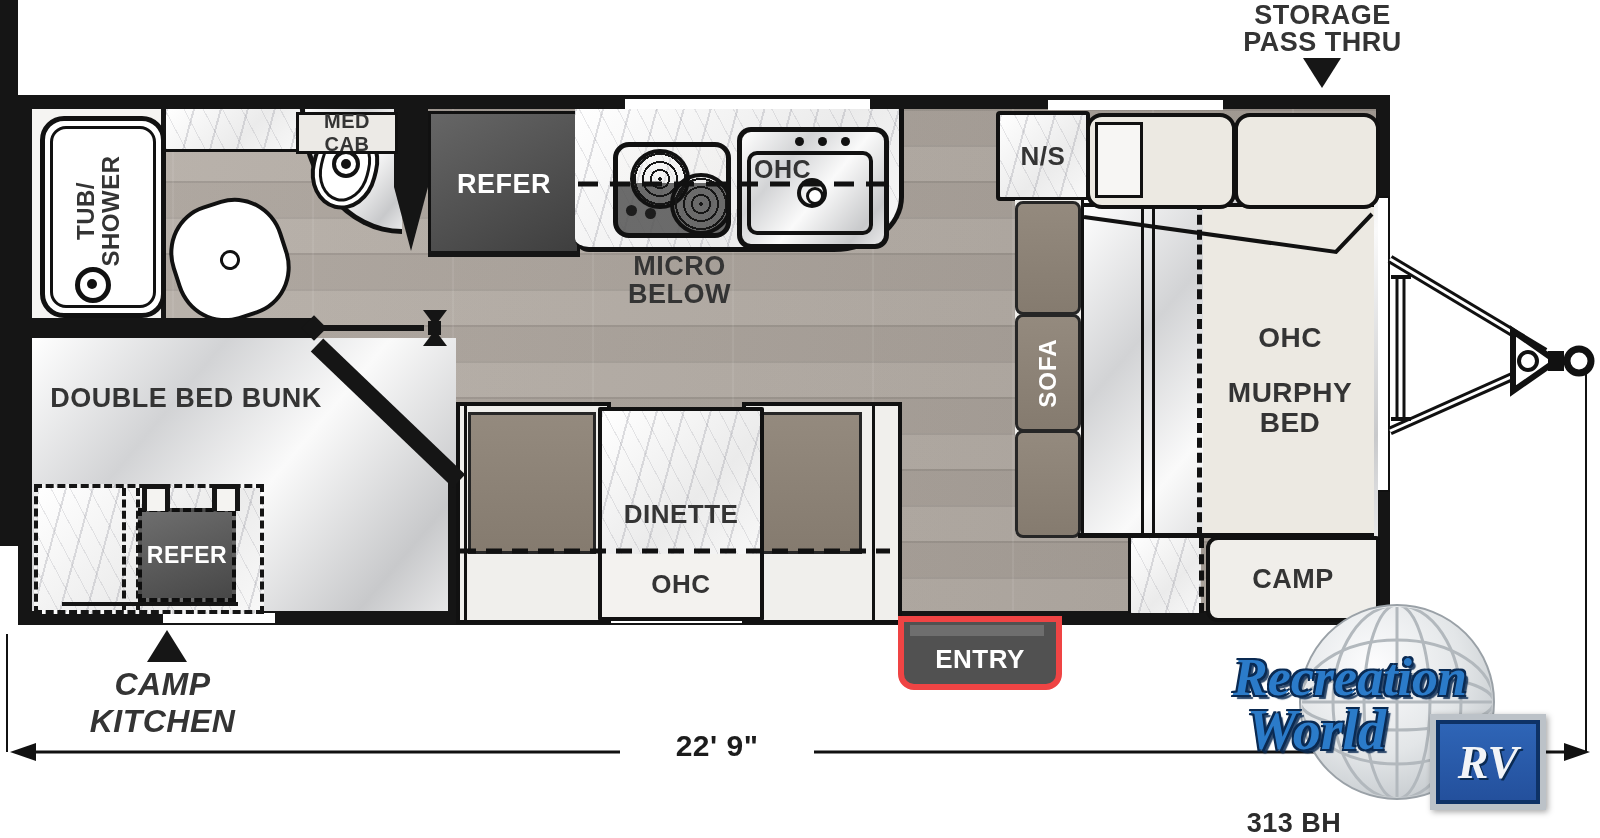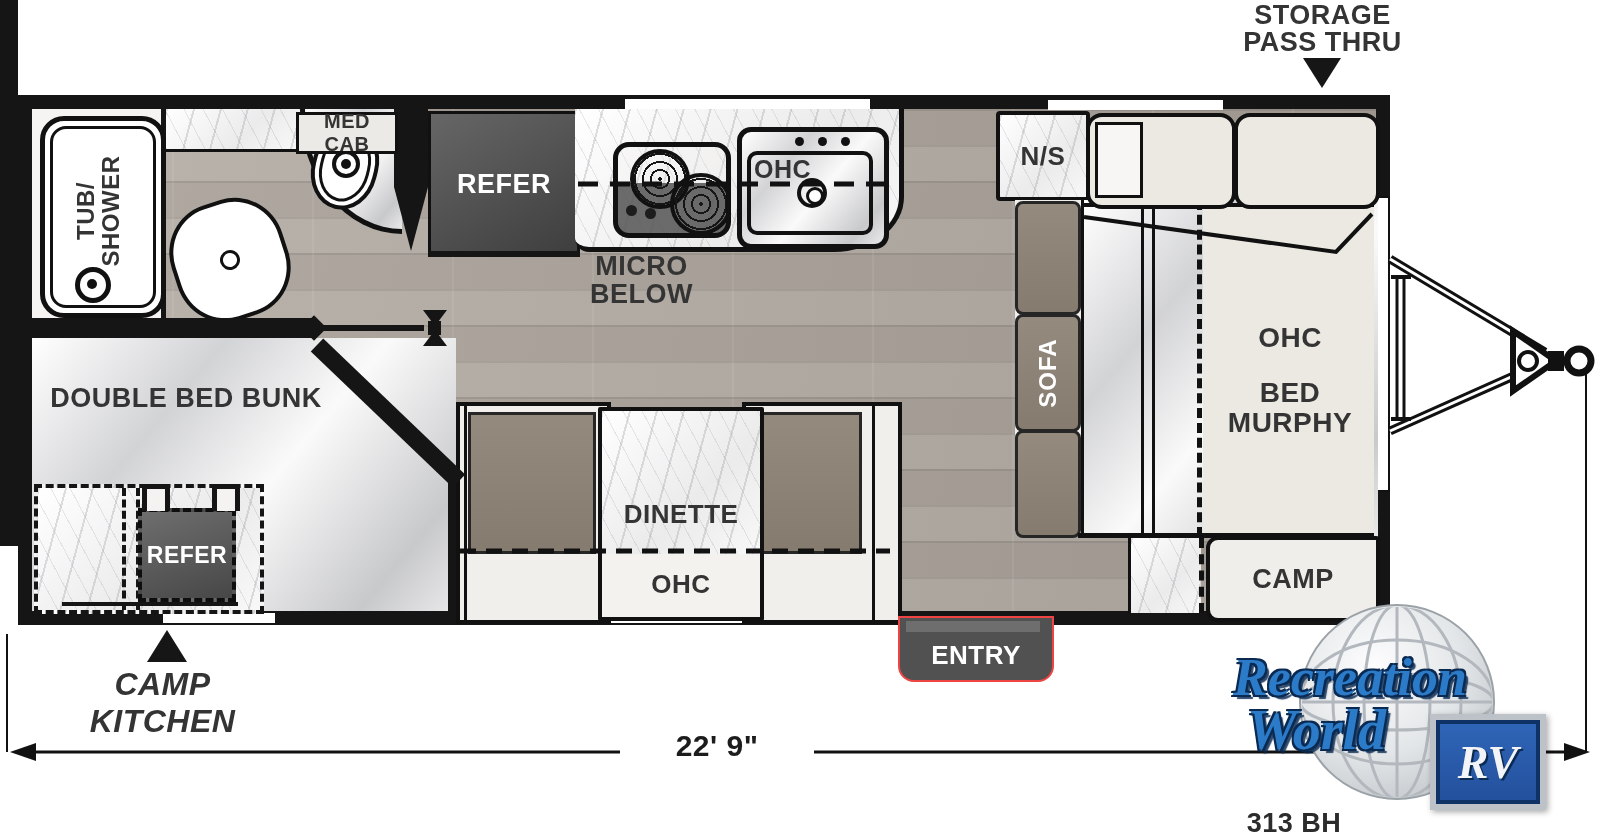--- a/index.html
+++ b/index.html
@@ -109,41 +109,41 @@
     <div class="abs" style="left:53px;top:5px;width:9px;height:9px;background:#111;border-radius:50%;"></div>
     <div class="abs" style="left:76px;top:5px;width:9px;height:9px;background:#111;border-radius:50%;"></div>
     <div class="abs" style="left:99px;top:5px;width:9px;height:9px;background:#111;border-radius:50%;"></div>
     <div class="abs" style="left:5px;top:19px;width:118px;height:76px;border:4px solid #111;border-radius:10px;"></div>
     <span class="lbl" style="position:absolute;left:12px;top:23px;font-size:25px;">OHC</span>
     <div class="abs" style="left:55px;top:46px;width:22px;height:22px;border:4px solid #111;border-radius:50%;">
       <div class="abs" style="left:5px;top:5px;width:12px;height:12px;border:3px solid #111;border-radius:50%;background:#fff;"></div>
     </div>
   </div>
 
-  <div class="abs" style="left:554px;top:252px;width:175px;z-index:6;">
+  <div class="abs" style="left:592px;top:252px;width:175px;z-index:6;">
     <div class="lbl" style="font-size:27px;line-height:28px;">MICRO</div>
     <div class="lbl" style="font-size:27px;line-height:28px;">BELOW</div>
   </div>
 
   <div class="abs" style="left:456px;top:402px;width:147px;height:214px;border:4px solid #111;background:#f0efec;">
     <div class="abs cushion" style="left:8px;top:6px;width:122px;height:136px;"></div>
     <div class="abs" style="left:4px;top:0;width:3px;height:100%;background:#111;"></div>
   </div>
   <div class="abs" style="left:742px;top:402px;width:152px;height:214px;border:4px solid #111;background:#f0efec;">
     <div class="abs cushion" style="left:8px;top:6px;width:102px;height:136px;"></div>
     <div class="abs" style="left:126px;top:0;width:3px;height:100%;background:#111;"></div>
   </div>
   <div class="abs" style="left:598px;top:407px;width:158px;height:206px;border:4px solid #111;border-radius:2px;overflow:hidden;z-index:6;">
     <div class="abs marble" style="left:0;top:0;width:100%;height:143px;"></div>
     <div class="abs" style="left:0;top:143px;width:100%;height:63px;background:#f3f2ef;"></div>
     <div class="lbl" style="position:absolute;left:0;top:88px;width:100%;font-size:26px;">DINETTE</div>
     <div class="lbl" style="position:absolute;left:0;top:158px;width:100%;font-size:26px;">OHC</div>
   </div>
 
-  <div class="abs" style="left:898px;top:616px;width:152px;height:62px;background:#515151;border:2px solid #ef4444;border-radius:0 0 16px 16px;z-index:6;">
+  <div class="abs" style="left:898px;top:616px;width:152px;height:62px;background:#515151;border:6px solid #ef4444;border-radius:0 0 16px 16px;z-index:6;">
     <div class="abs" style="left:6px;top:3px;width:134px;height:11px;background:#6e6e6e;"></div>
     <div class="lbl" style="position:absolute;left:0;top:22px;width:100%;color:#fff;font-size:26px;">ENTRY</div>
   </div>
 
   <div class="abs marble" style="left:996px;top:111px;width:86px;height:82px;border:4px solid #111;border-radius:4px;display:flex;align-items:center;justify-content:center;">
     <span class="lbl" style="font-size:26px;">N/S</span>
   </div>
 
   <div class="abs silver" style="left:1080px;top:200px;width:294px;height:337px;border-left:4px solid #111;"></div>
   <div class="abs" style="left:1141px;top:200px;width:3px;height:337px;background:#111;"></div>
@@ -159,22 +159,22 @@
 
   <div class="abs" style="left:1015px;top:200px;width:66px;height:333px;background:#f0efec;"></div>
   <div class="abs cushion" style="left:1015px;top:201px;width:60px;height:108px;border-radius:8px;"></div>
   <div class="abs cushion" style="left:1015px;top:314px;width:60px;height:112px;border-radius:8px;">
     <div class="lbl" style="position:absolute;left:-26px;top:42px;width:112px;color:#fff;font-size:24px;transform:rotate(-90deg);letter-spacing:1px;">SOFA</div>
   </div>
   <div class="abs cushion" style="left:1015px;top:430px;width:60px;height:102px;border-radius:8px;"></div>
 
   <div class="abs lbl" style="left:1200px;top:322px;width:180px;font-size:28px;z-index:6;">OHC</div>
   <div class="abs" style="left:1200px;top:378px;width:180px;z-index:6;">
+    <div class="lbl" style="font-size:28px;line-height:30px;">MURPHY</div>
     <div class="lbl" style="font-size:28px;line-height:30px;">BED</div>
-    <div class="lbl" style="font-size:28px;line-height:30px;">MURPHY</div>
   </div>
 
   <div class="abs" style="left:1078px;top:533px;width:296px;height:5px;background:#111;"></div>
   <div class="abs marble" style="left:1128px;top:538px;width:70px;height:75px;border-left:3px solid #111;"></div>
   <div class="abs" style="left:1199px;top:538px;width:0;height:75px;border-left:5px dashed #111;"></div>
   <div class="abs" style="left:1206px;top:536px;width:166px;height:78px;background:#f0eeea;border:4px solid #111;border-radius:12px 4px 4px 12px;display:flex;align-items:center;justify-content:center;">
     <span class="lbl" style="font-size:27px;">CAMP</span>
   </div>
 
   <div class="abs" style="left:1200px;top:2px;width:245px;z-index:6;">

